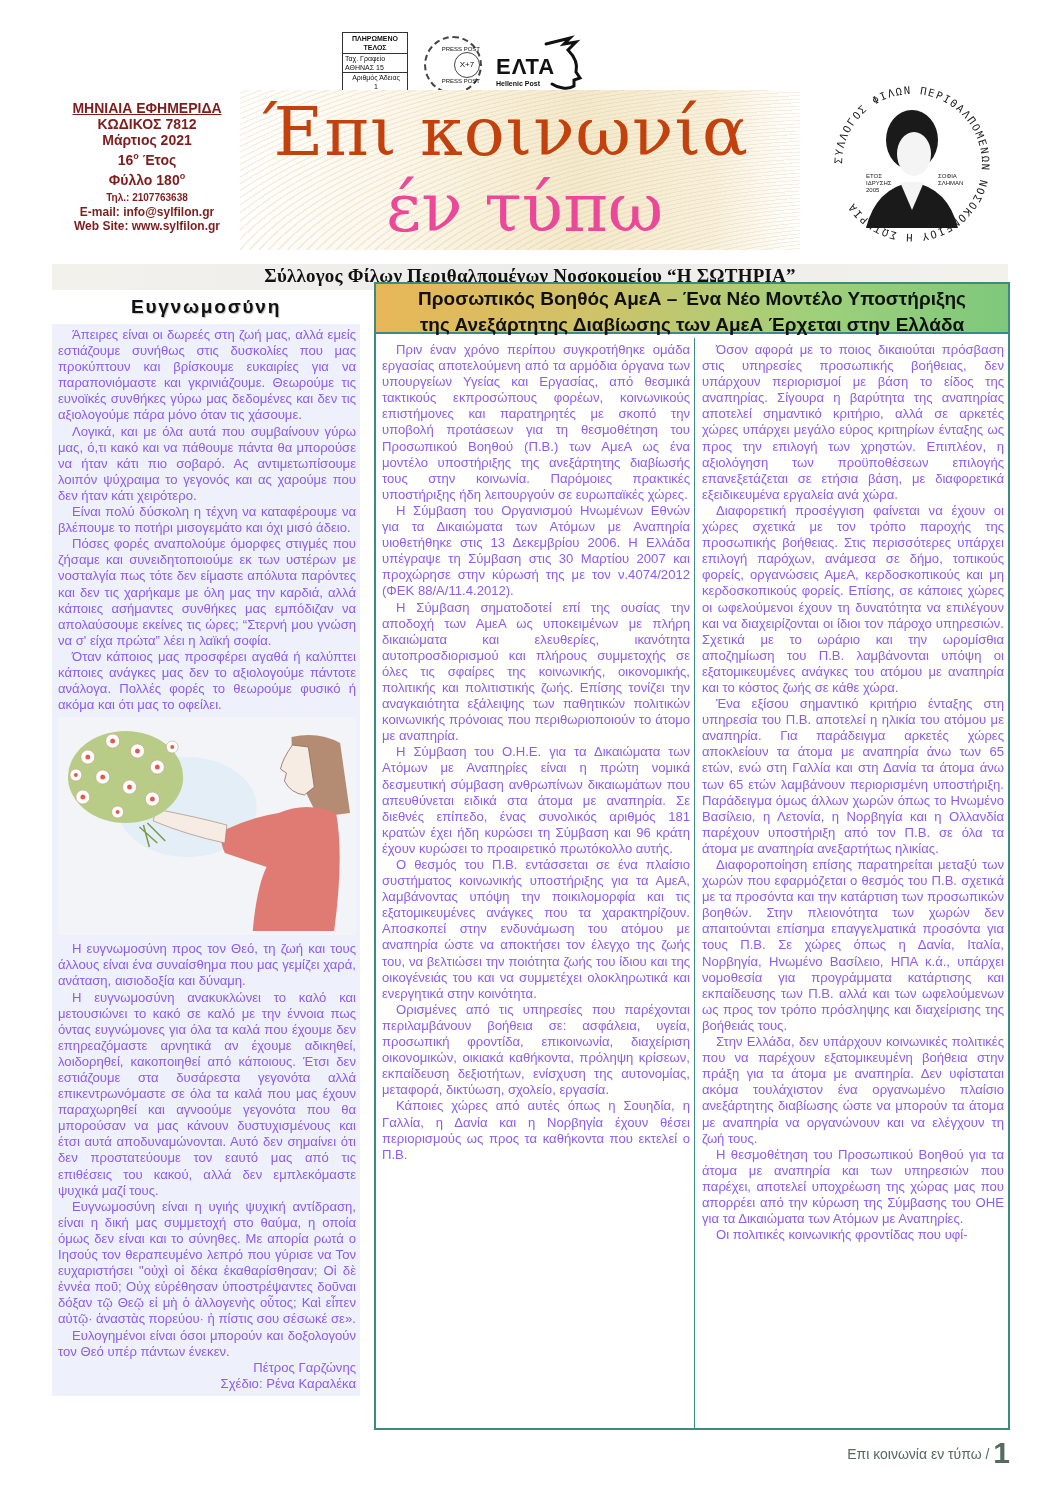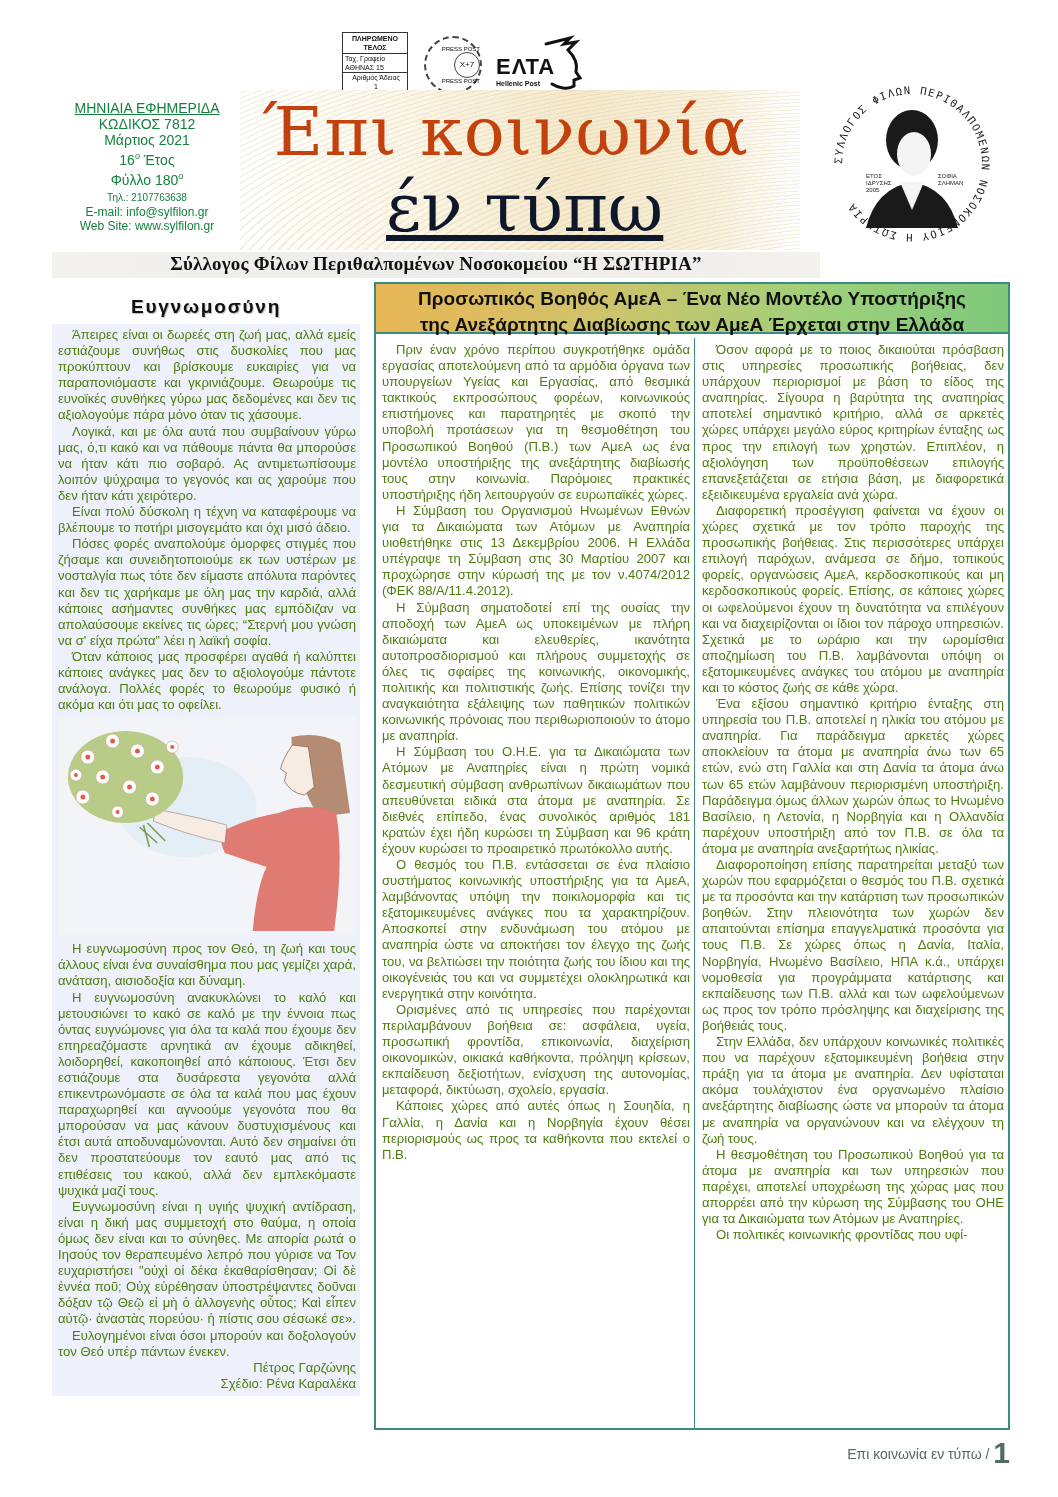--- a/index.html
+++ b/index.html
@@ -1,53 +1,53 @@
 <!DOCTYPE html>
 <html><head>
 <meta charset="utf-8">
 <style>
   html, body { margin:0; padding:0; background:#ffffff; }
   body { width:1058px; height:1497px; position:relative; overflow:hidden; font-family:"Liberation Sans", sans-serif; color:#111; }
 
   
-  .info-block { position:absolute; left:62px; top:100px; width:170px; text-align:center; font-weight:normal; color:#15803d; }
+  .info-block { position:absolute; left:62px; top:100px; width:170px; text-align:center; font-weight:bold; color:#7f1d1d; }
   .info-block .l1 { font-size:14px; text-decoration:underline; line-height:16px; }
   .info-block .l { font-size:14px; line-height:16px; }
   .info-block .small { font-size:10px; line-height:15px; margin-top:3px; }
   .info-block .web { font-size:12px; line-height:14px; }
   .info-block sup { font-size:9px; }
 
   .masthead-bg { position:absolute; left:240px; top:90px; width:560px; height:160px;
     background: linear-gradient(90deg, #ffffff 0%, #fbf6e8 30%, #f4e9cb 60%, #f8f0dc 85%, #ffffff 100%); }
   .masthead-bg .waves { position:absolute; inset:0; background:
       repeating-radial-gradient(ellipse at 110% 150%, rgba(200,170,110,0.18) 0px, rgba(200,170,110,0.18) 2px, transparent 3px, transparent 9px); }
   .title-line1 { position:absolute; left:262px; top:92px; font-family:"DejaVu Serif", serif; font-size:68px; color:#c2410c; letter-spacing:1px; line-height:80px; }
-  .title-line2 { position:absolute; left:386px; top:172px; font-family:"DejaVu Serif", serif; font-size:68px; color:#0f172a; line-height:72px;text-decoration:underline; }
+  .title-line2 { position:absolute; left:386px; top:172px; font-family:"DejaVu Serif", serif; font-size:68px; color:#ec4899; line-height:72px; }
 
   .stamp-box { position:absolute; left:342px; top:32px; width:64px; height:66px; border:1px solid #333; font-size:7px; text-align:center; line-height:9px; background:#fff; }
   .stamp-box .hdr { font-weight:bold; border-bottom:1px solid #333; padding:1px 0; }
   .stamp-box .row { text-align:left; padding-left:2px; border-bottom:1px solid #333; }
   .stamp-box .row:last-child { border-bottom:none; text-align:center; }
   .pp-stamp { position:absolute; left:424px; top:36px; width:54px; height:54px; border:2px dashed #444; border-radius:50%; font-size:7px; text-align:center; display:flex; flex-direction:column; justify-content:center; align-items:flex-end; }
   .pp-stamp .inner { border:1px solid #444; border-radius:50%; width:24px; height:24px; line-height:24px; font-size:8px; }
   .elta { position:absolute; left:496px; top:54px; }
   .elta .big { font-size:22px; font-weight:bold; letter-spacing:1px; color:#111; }
   .elta .sub { font-size:7px; color:#111; font-weight:bold; }
   .elta-head { position:absolute; left:540px; top:34px; width:44px; height:60px; }
 
   .seal { position:absolute; left:826px; top:78px; width:172px; height:172px; }
 
-  .subtitle-bar { position:absolute; left:52px; top:252px; width:768px; height:26px; background:linear-gradient(90deg,#f3f1ec,#ececea 50%,#f3f1ec); }
+  .subtitle-bar { position:absolute; left:52px; top:264px; width:956px; height:26px; background:linear-gradient(90deg,#f3f1ec,#ececea 50%,#f3f1ec); }
   .subtitle-bar span { display:block; text-align:center; font-family:"Liberation Serif", serif; font-weight:bold; font-size:19px; line-height:24px; color:#111; letter-spacing:0.2px; }
 
   
   .left-col { position:absolute; left:52px; top:290px; width:308px; }
   .left-heading { text-align:center; font-weight:bold; font-size:19px; letter-spacing:1.8px; margin:6px 0 6px 0; color:#111; text-shadow:1px 1px 1px #bbb; }
   .left-body { background:#eef0fb; padding:3px 4px 4px 6px; }
-  .left-body p, .mid p { margin:0; text-indent:14px; text-align:justify; font-size:13.1px; line-height:16.1px; color:#4d7c0f; }
+  .left-body p, .mid p { margin:0; text-indent:14px; text-align:justify; font-size:13.1px; line-height:16.1px; color:#8b5cf6; }
   .left-body .sig { text-align:right; text-indent:0; }
   .illustration { display:block; margin:4px 0 6px 0; width:100%; height:218px; background:#f4f4f8; position:relative; overflow:hidden; }
 
   
   .article { position:absolute; left:374px; top:282px; width:632px; height:1146px; border:2px solid #3d8b80; border-top:none; }
   .article-title { position:absolute; left:0; top:0; width:632px; height:52px; background:linear-gradient(90deg,#e8b656 0%, #cfc36a 35%, #9fd07a 70%, #7ec87c 100%); border:2px solid #3d8b80; box-sizing:border-box; margin-left:-2px; width:636px; }
   .article-title span { display:block; text-align:center; font-weight:bold; font-size:19px; line-height:23px; padding-top:3px; color:#111; }
   .mid { position:absolute; top:60px; }
   .mid.col-a { left:6px; width:308px; }
   .mid.col-b { left:326px; width:302px; }

